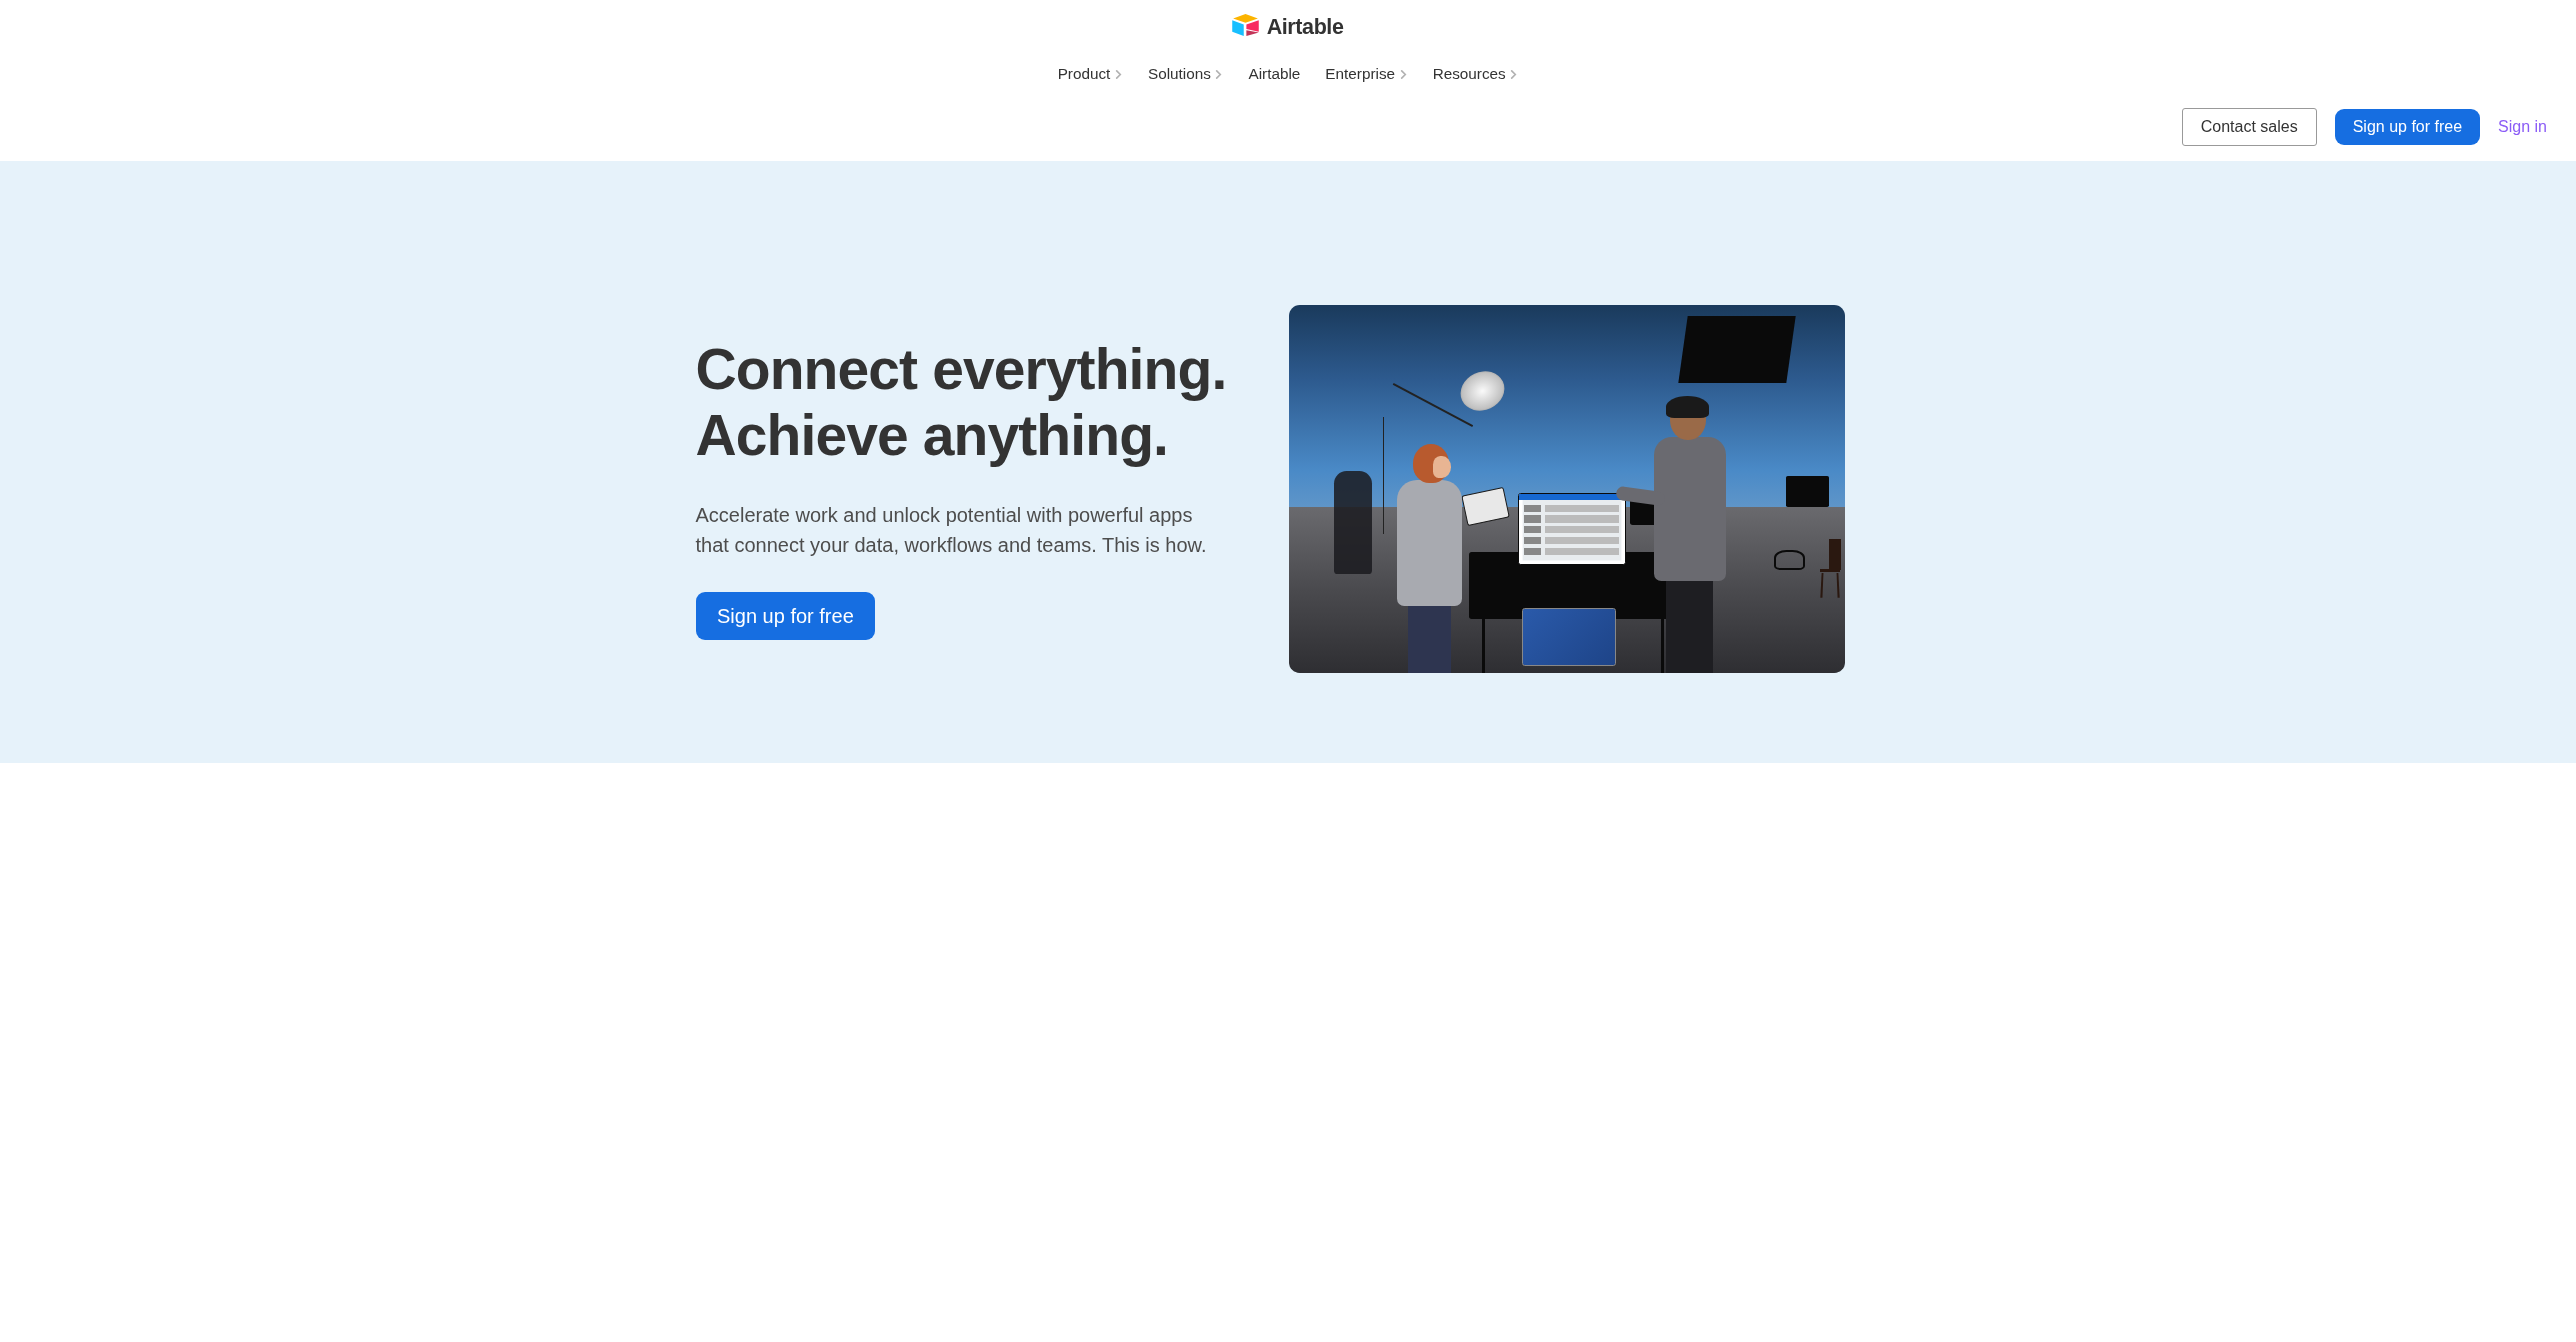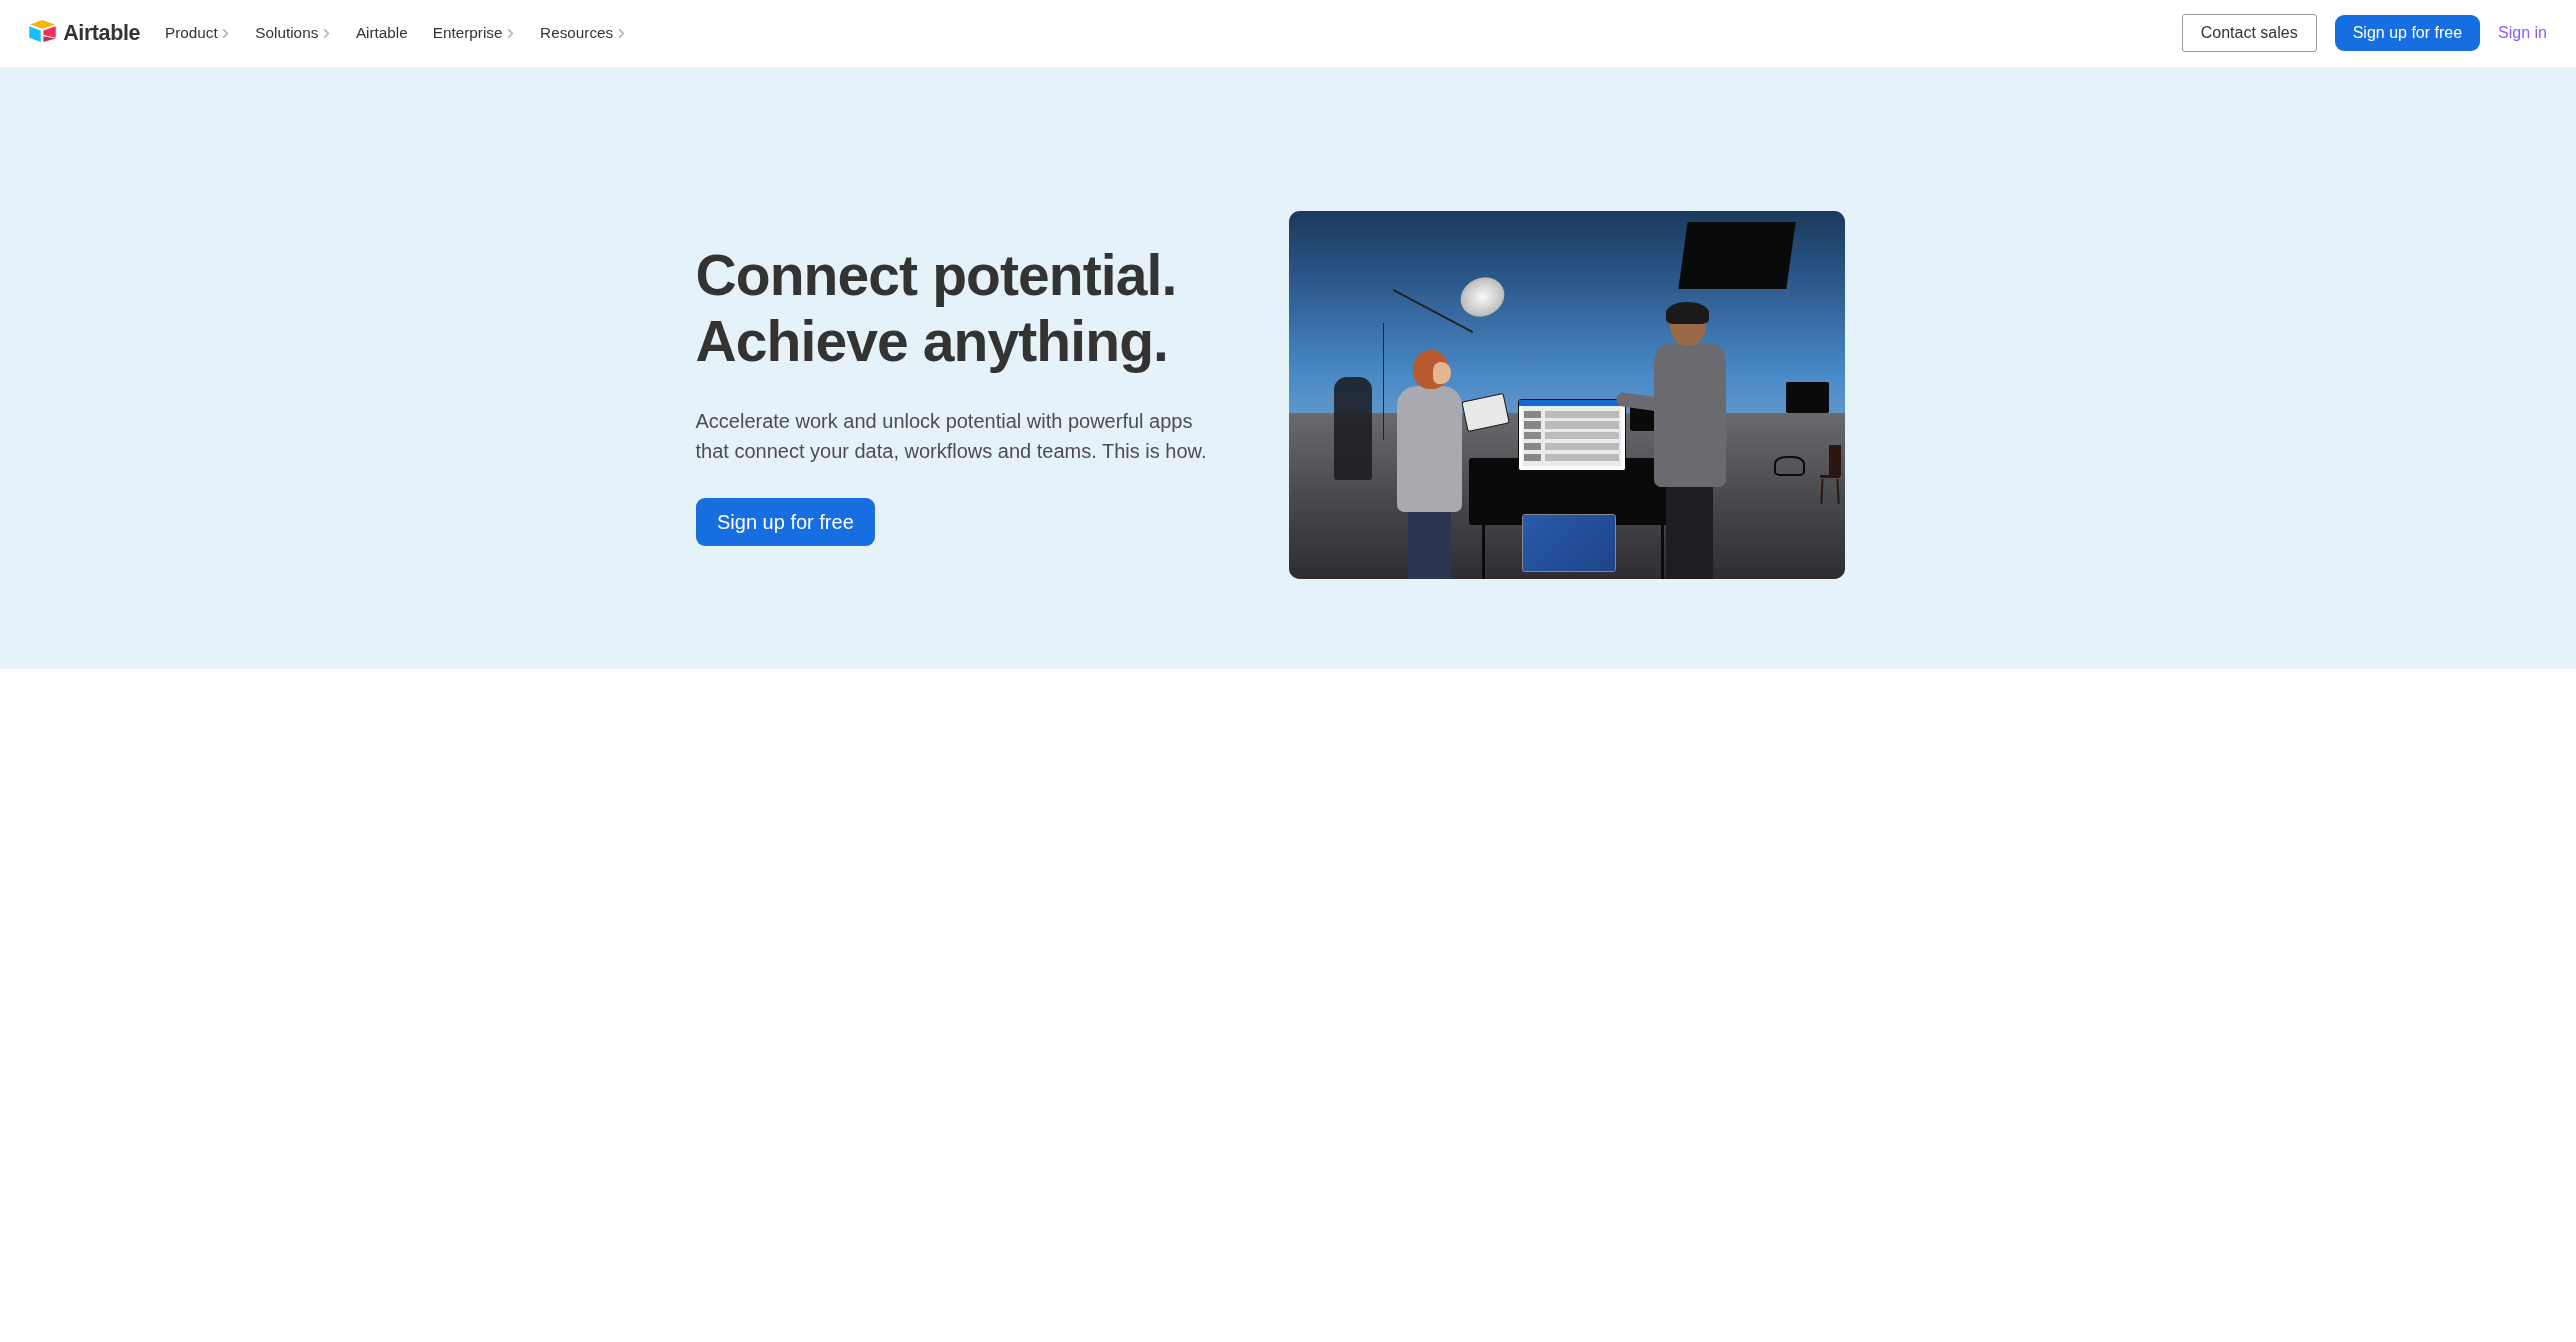--- a/index.html
+++ b/index.html
@@ -10,20 +10,21 @@
     body {
       font-family: -apple-system, BlinkMacSystemFont, "Segoe UI", Helvetica, Arial, sans-serif;
       color: #333;
     }
     .header {
       display: flex;
       align-items: center;
       padding: 14.4px 29px;
       background: #fff;
       gap: 25px;
+      flex-direction: column;
     }
     .logo {
       display: flex;
       align-items: center;
       gap: 7.2px;
       cursor: pointer;
     }
     .logo-text {
       font-size: 21.5px;
       font-weight: 600;
@@ -484,21 +485,21 @@
   <div class="header-right">
     <button class="btn-outline">Contact sales</button>
     <button class="btn-primary">Sign up for free</button>
     <span class="sign-in">Sign in</span>
   </div>
 </header>
 
 <section class="hero">
   <div class="hero-container">
     <div class="hero-text">
-      <h1 class="hero-title">Connect potential. Achieve anything.</h1>
+      <h1 class="hero-title">Connect everything. Achieve anything.</h1>
       <p class="hero-subtitle">Accelerate work and unlock potential with powerful apps that connect your data, workflows and teams. This is how.</p>
       <button class="hero-cta">Sign up for free</button>
     </div>
     <div class="hero-image">
       <div class="studio-floor"></div>
       <div class="light-panel"></div>
       <div class="umbrella-arm"></div>
       <div class="umbrella-stand"></div>
       <div class="umbrella-light"></div>
       <div class="person-bg"></div>

